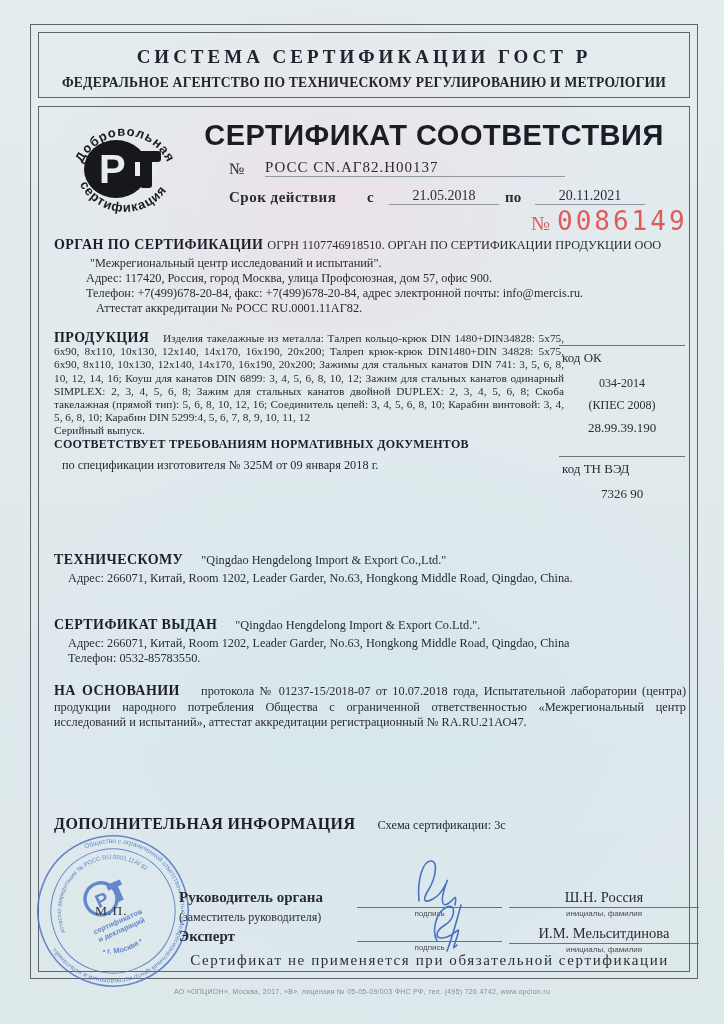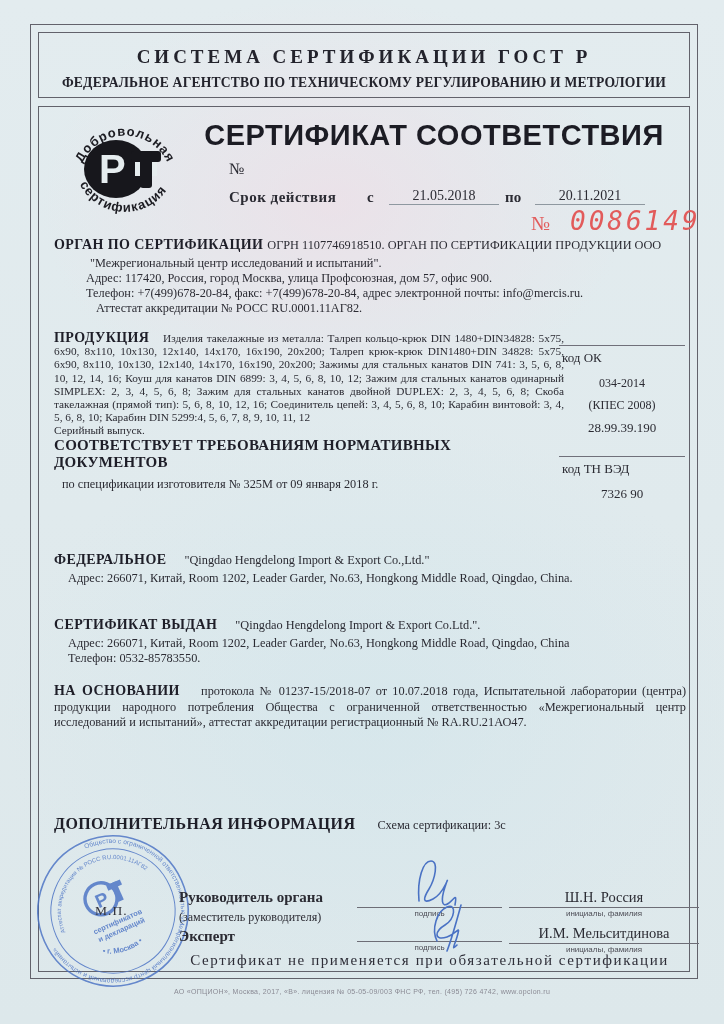--- a/index.html
+++ b/index.html
@@ -10,21 +10,21 @@
       linear-gradient(#e3ecef,#dde8eb);
     font-family:"Liberation Serif", serif; color:#2b2b33;}
   .abs{position:absolute;}
   .frame{position:absolute;left:30px;top:24px;width:666px;height:953px;border:1px solid #62626b;}
   .hdrbox{position:absolute;left:7px;top:7px;width:650px;height:64px;border:1px solid #62626b;text-align:center;}
   .hdr1{margin-top:13px;font-weight:bold;font-size:19px;letter-spacing:4px;color:#23232c;}
   .hdr2{margin-top:7px;font-weight:bold;font-size:13.6px;letter-spacing:.2px;color:#23232c;}
   .mainbox{position:absolute;left:7px;top:81px;width:650px;height:864px;border:1px solid #62626b;}
   .title{font-family:"Liberation Sans", sans-serif;font-weight:bold;font-size:29px;letter-spacing:.5px;color:#1c1c24;text-align:center;}
   .h{font-weight:bold;font-size:14px;letter-spacing:.4px;color:#1e1e28;}
-  .h2{font-weight:bold;font-size:15px;letter-spacing:.3px;color:#1e1e28;}
+  .h2{font-weight:bold;font-size:12px;letter-spacing:.3px;color:#1e1e28;}
   .t{font-size:12.3px;line-height:15px;color:#2b2b33;}
   .prod{font-size:11.3px;line-height:13.2px;text-align:justify;margin:0;}
   .uline{border-bottom:1px solid #8e98a0;}
   .sigline{border-bottom:1px solid #6d6d76;height:0;}
   .cap{font-size:8px;color:#4d4d56;text-align:center;font-family:"Liberation Sans", sans-serif;}
   .redno{color:#e25b5b;font-family:"DejaVu Sans Mono", monospace;font-size:26px;letter-spacing:3px;}
   .rednos{color:#e25b5b;font-size:20px;}
   .codebox{border-top:1px solid #70707a;}
   .codelabel{font-size:13px;color:#2b2b33;}
   .codeval{font-size:12px;text-align:center;color:#2b2b33;}
@@ -60,29 +60,30 @@
           <rect x="76" y="52" width="22" height="15" fill="#e6edef"></rect>
           <rect x="72" y="42" width="30" height="11" rx="3" fill="#17171c"></rect>
           <rect x="81" y="42" width="12" height="37" rx="3" fill="#17171c"></rect>
           <text x="40" y="74" font-family="Liberation Sans, sans-serif" font-size="40" font-weight="bold" fill="#e6edef">Р</text>
         </svg>
       </div>
 
       <div class="abs title" style="left:150px;top:12px;width:490px;">СЕРТИФИКАТ СООТВЕТСТВИЯ</div>
 
       <div class="abs" style="left:190px;top:53px;font-size:16px;">№</div>
+      <div class="abs uline" style="left:226px;top:52px;width:300px;font-size:15px;letter-spacing:1px;">РОСС CN.АГ82.Н00137</div>
 
       <div class="abs" style="left:190px;top:82px;font-weight:bold;font-size:15px;letter-spacing:.5px;">Срок действия</div>
       <div class="abs" style="left:328px;top:82px;font-weight:bold;font-size:15px;">с</div>
       <div class="abs uline" style="left:350px;top:81px;width:110px;font-size:14px;text-align:center;">21.05.2018</div>
       <div class="abs" style="left:466px;top:82px;font-weight:bold;font-size:15px;">по</div>
       <div class="abs uline" style="left:496px;top:81px;width:110px;font-size:14px;text-align:center;">20.11.2021</div>
 
       <div class="abs rednos" style="left:492px;top:105px;">№</div>
-      <div class="abs redno" style="left:531px;top:99px;font-style:italic;">0086149</div>
+      <div class="abs redno" style="left:518px;top:99px;">0086149</div>
 
       <div class="abs" style="left:15px;top:128px;width:628px;">
         <span class="h">ОРГАН ПО СЕРТИФИКАЦИИ</span>
         <span class="t">ОГРН 1107746918510. ОРГАН ПО СЕРТИФИКАЦИИ ПРОДУКЦИИ ООО</span>
         <div class="t" style="margin-left:36px;margin-top:3px;">"Межрегиональный центр исследований и испытаний".</div>
         <div class="t" style="margin-left:32px;">Адрес: 117420, Россия, город Москва, улица Профсоюзная, дом 57, офис 900.</div>
         <div class="t" style="margin-left:32px;">Телефон: +7(499)678-20-84, факс: +7(499)678-20-84, адрес электронной почты: info@mercis.ru.</div>
         <div class="t" style="margin-left:42px;">Аттестат аккредитации № РОСС RU.0001.11АГ82.</div>
       </div>
 
@@ -105,21 +106,21 @@
         <div class="codelabel" style="margin:4px 0 0 3px;">код ТН ВЭД</div>
         <div class="codeval" style="margin-top:9px;font-size:13px;">7326 90</div>
       </div>
 
       <div class="abs" style="left:15px;top:330px;width:500px;">
         <div class="h2">СООТВЕТСТВУЕТ ТРЕБОВАНИЯМ НОРМАТИВНЫХ ДОКУМЕНТОВ</div>
         <div class="t" style="margin:6px 0 0 8px;">по спецификации изготовителя № 325М от 09 января 2018 г.</div>
       </div>
 
       <div class="abs" style="left:15px;top:443px;width:630px;">
-        <span class="h">ФЕДЕРАЛЬНОЕ</span>
+        <span class="h">ТЕХНИЧЕСКОМУ</span>
         <span class="t" style="margin-left:14px;">"Qingdao Hengdelong Import &amp; Export Co.,Ltd."</span>
         <div class="t" style="margin-left:14px;margin-top:3px;">Адрес: 266071, Китай, Room 1202, Leader Garder, No.63, Hongkong Middle Road, Qingdao, China.</div>
       </div>
 
       <div class="abs" style="left:15px;top:508px;width:630px;">
         <span class="h">СЕРТИФИКАТ ВЫДАН</span>
         <span class="t" style="margin-left:14px;">"Qingdao Hengdelong Import &amp; Export Co.Ltd.".</span>
         <div class="t" style="margin-left:14px;margin-top:3px;">Адрес: 266071, Китай, Room 1202, Leader Garder, No.63, Hongkong Middle Road, Qingdao, China</div>
         <div class="t" style="margin-left:14px;">Телефон: 0532-85783550.</div>
       </div>

